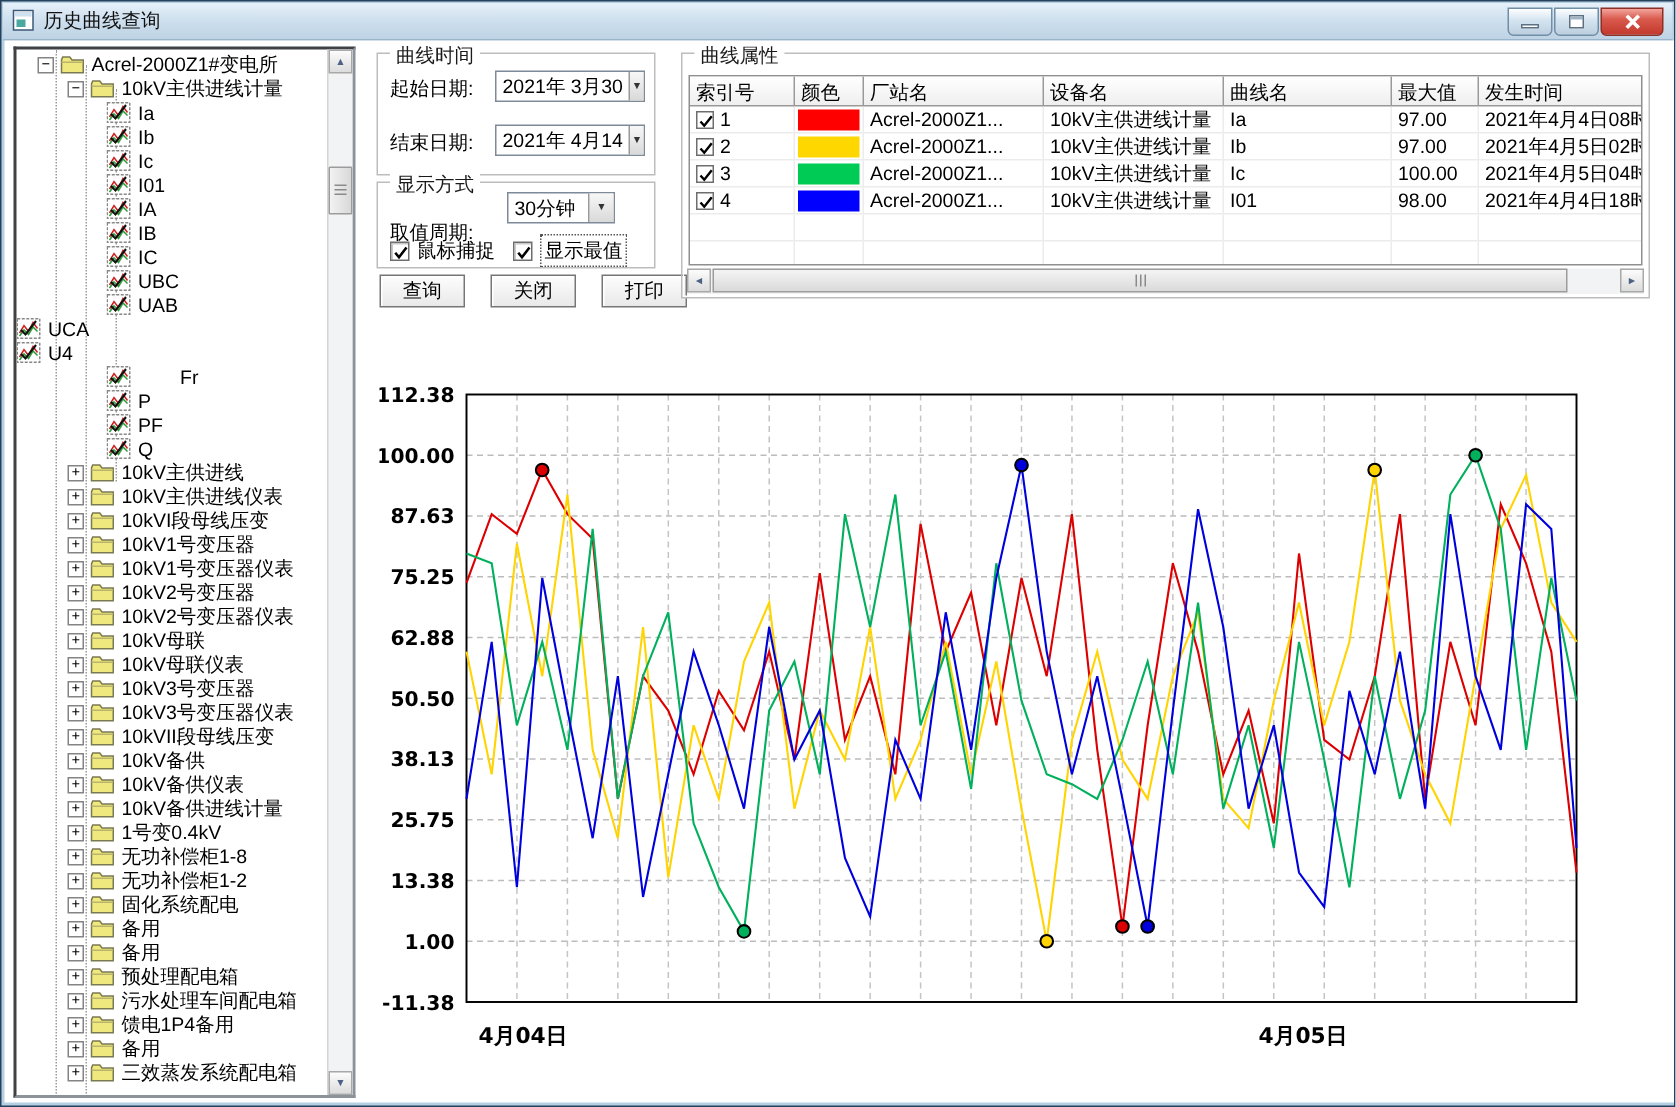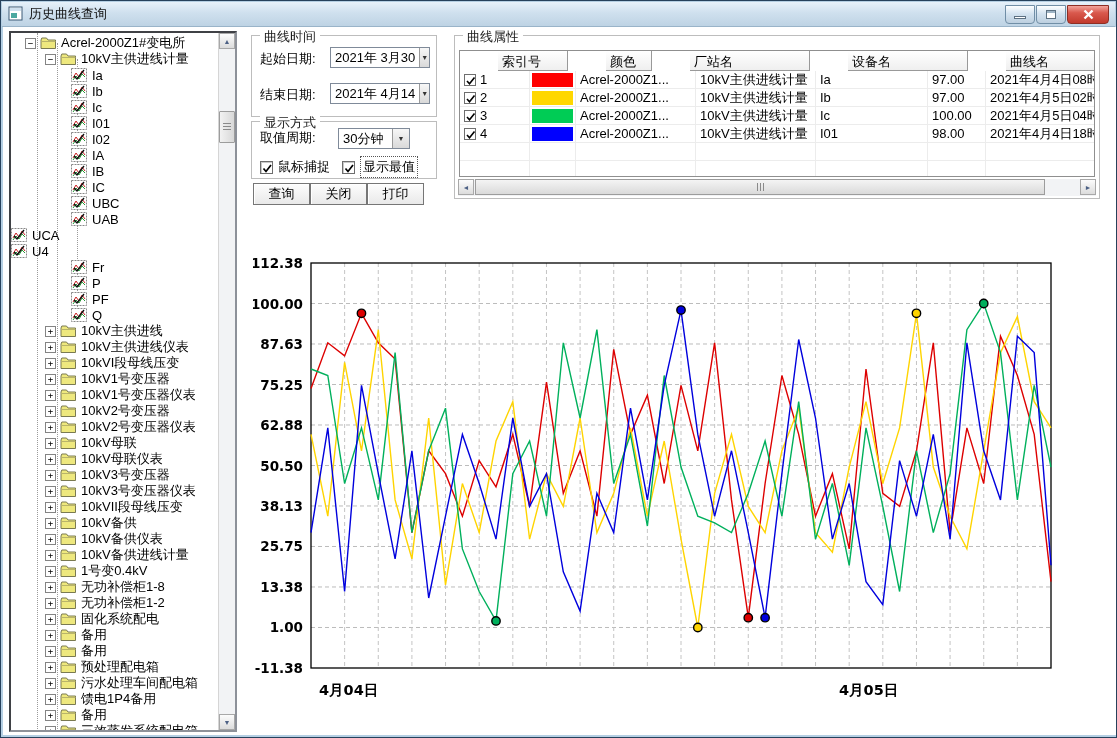--- a/index.html
+++ b/index.html
@@ -44,26 +44,26 @@
   .ctl-row { position:absolute; display:flex; align-items:center; font-size:13px; color:#000; }
   .combo { display:flex; height:21px; border:1px solid #7f8a99; background:#fff; align-items:center; }
   .combo-text { padding:0 4px; font-size:13px; white-space:nowrap; }
   .combo-btn { width:17px; height:19px; margin-left:auto; background:linear-gradient(#f7f7f7,#d9d9d9);
     border-left:1px solid #9a9a9a; display:flex; align-items:center; justify-content:center; font-size:7px; color:#333; }
   .checkbox { width:13px; height:13px; border:1px solid #6e6e6e; background:#fff; box-shadow:inset 1px 1px 0 #c9c9c9; margin-right:5px; flex:0 0 13px; }
   .cb-wrap { display:flex; align-items:center; }
   .focus-dotted { border:1px dotted #555; padding:1px 2px; }
   .push-btn { width:57px; height:22px; background:linear-gradient(#fdfdfd,#e9e9e9); border:1px solid #767676;
     box-shadow:inset 1px 1px 0 #fff; font-size:13px; color:#000; text-align:center; line-height:20px; }
-  .btn-row { position:absolute; display:flex; gap:0; }
+  .btn-row { position:absolute; display:flex; gap:17px; }
   
   .tbl-wrap { position:absolute; left:4px; top:14px; right:4px; height:127px; overflow:hidden; border:1px solid #8f8f8f; background:#fff; }
   .tbl-head { display:flex; height:20px; }
   .th { flex:0 0 auto; border-right:1px solid #999; border-bottom:1px solid #999; background:linear-gradient(#ffffff,#efefef);
-    font-size:13px; padding:2px 4px; white-space:nowrap; overflow:hidden;margin-left:38px; }
+    font-size:13px; padding:2px 4px; white-space:nowrap; overflow:hidden; }
   .tbl-row { display:flex; height:18px; border-bottom:1px solid #ececec; }
   .td { flex:0 0 auto; border-right:1px solid #ececec; font-size:13px; padding:1px 4px; white-space:nowrap; overflow:hidden; display:flex; align-items:center; }
   .swatch { width:100%; height:14px; }
   .row-cb { width:12px; height:12px; border:1px solid #6e6e6e; background:#fff; margin-right:4px; flex:0 0 12px; }
   
   .chart-svg { position:absolute; left:250px; top:208px; }
   text { font-family:"DejaVu Sans","Liberation Sans",sans-serif; }
 </style>
 </head>
 <body>
@@ -152,29 +152,20 @@
               </svg></span>
             <span class="tree-label">I01</span>
           </div>
           <div class="tree-row" style="padding-left: 60px;">
             <span class="tree-ico"><svg width="17" height="14">
                 <rect x="0.5" y="0.5" width="15" height="13" fill="#fff" stroke="#888" stroke-dasharray="2 1"></rect>
                 <polyline points="2,10 5,5 8,9 11,3 14,7" fill="none" stroke="#cc2222" stroke-width="1"></polyline>
                 <polyline points="2,12 5,8 8,11 11,6 14,9" fill="none" stroke="#2a9a3a" stroke-width="1"></polyline>
                 <polyline points="3,8 6,11 13,2" fill="none" stroke="#111" stroke-width="1.4"></polyline>
               </svg></span>
-            <span class="tree-label">I02</span>
-          </div>
-          <div class="tree-row" style="padding-left: 60px;">
-            <span class="tree-ico"><svg width="17" height="14">
-                <rect x="0.5" y="0.5" width="15" height="13" fill="#fff" stroke="#888" stroke-dasharray="2 1"></rect>
-                <polyline points="2,10 5,5 8,9 11,3 14,7" fill="none" stroke="#cc2222" stroke-width="1"></polyline>
-                <polyline points="2,12 5,8 8,11 11,6 14,9" fill="none" stroke="#2a9a3a" stroke-width="1"></polyline>
-                <polyline points="3,8 6,11 13,2" fill="none" stroke="#111" stroke-width="1.4"></polyline>
-              </svg></span>
             <span class="tree-label">IA</span>
           </div>
           <div class="tree-row" style="padding-left: 60px;">
             <span class="tree-ico"><svg width="17" height="14">
                 <rect x="0.5" y="0.5" width="15" height="13" fill="#fff" stroke="#888" stroke-dasharray="2 1"></rect>
                 <polyline points="2,10 5,5 8,9 11,3 14,7" fill="none" stroke="#cc2222" stroke-width="1"></polyline>
                 <polyline points="2,12 5,8 8,11 11,6 14,9" fill="none" stroke="#2a9a3a" stroke-width="1"></polyline>
                 <polyline points="3,8 6,11 13,2" fill="none" stroke="#111" stroke-width="1.4"></polyline>
               </svg></span>
             <span class="tree-label">IB</span>
@@ -217,21 +208,21 @@
           </div>
           <div class="tree-row" style="">
             <span class="tree-ico"><svg width="17" height="14">
                 <rect x="0.5" y="0.5" width="15" height="13" fill="#fff" stroke="#888" stroke-dasharray="2 1"></rect>
                 <polyline points="2,10 5,5 8,9 11,3 14,7" fill="none" stroke="#cc2222" stroke-width="1"></polyline>
                 <polyline points="2,12 5,8 8,11 11,6 14,9" fill="none" stroke="#2a9a3a" stroke-width="1"></polyline>
                 <polyline points="3,8 6,11 13,2" fill="none" stroke="#111" stroke-width="1.4"></polyline>
               </svg></span>
             <span class="tree-label">U4</span>
           </div>
-          <div class="tree-row" style="padding-left: 60px;">
+          <div class="tree-row" style="padding-left: 60px; gap: 28px;">
             <span class="tree-ico"><svg width="17" height="14">
                 <rect x="0.5" y="0.5" width="15" height="13" fill="#fff" stroke="#888" stroke-dasharray="2 1"></rect>
                 <polyline points="2,10 5,5 8,9 11,3 14,7" fill="none" stroke="#cc2222" stroke-width="1"></polyline>
                 <polyline points="2,12 5,8 8,11 11,6 14,9" fill="none" stroke="#2a9a3a" stroke-width="1"></polyline>
                 <polyline points="3,8 6,11 13,2" fill="none" stroke="#111" stroke-width="1.4"></polyline>
               </svg></span>
             <span class="tree-label">Fr</span>
           </div>
           <div class="tree-row" style="padding-left: 60px;">
             <span class="tree-ico"><svg width="17" height="14">
@@ -491,21 +482,21 @@
         <span>结束日期:</span>
       </div>
       <div class="combo" style="position:absolute; left:78px; top:47px; width:100px;">
         <span class="combo-text">2021年 4月14</span>
         <span class="combo-btn">▼</span>
       </div>
     </div>
 
     <div class="groupbox" style="left:248px; top:94px; width:186px; height:58px;">
       <span class="gb-label">显示方式</span>
-      <div class="ctl-row" style="left:8px; top:7px;">
+      <div class="ctl-row" style="left:8px; top:24px;">
         <span>取值周期:</span>
       </div>
       <div class="combo" style="position:absolute; left:86px; top:6px; width:72px;">
         <span class="combo-text">30分钟</span>
         <span class="combo-btn">▼</span>
       </div>
       <div class="ctl-row" style="left:8px; top:34px;">
         <span class="cb-wrap">
           <span class="checkbox"><svg width="13" height="13">
                 <polyline points="2.5,6.5 5,9.5 10,3" fill="none" stroke="#000" stroke-width="1.7"></polyline>

